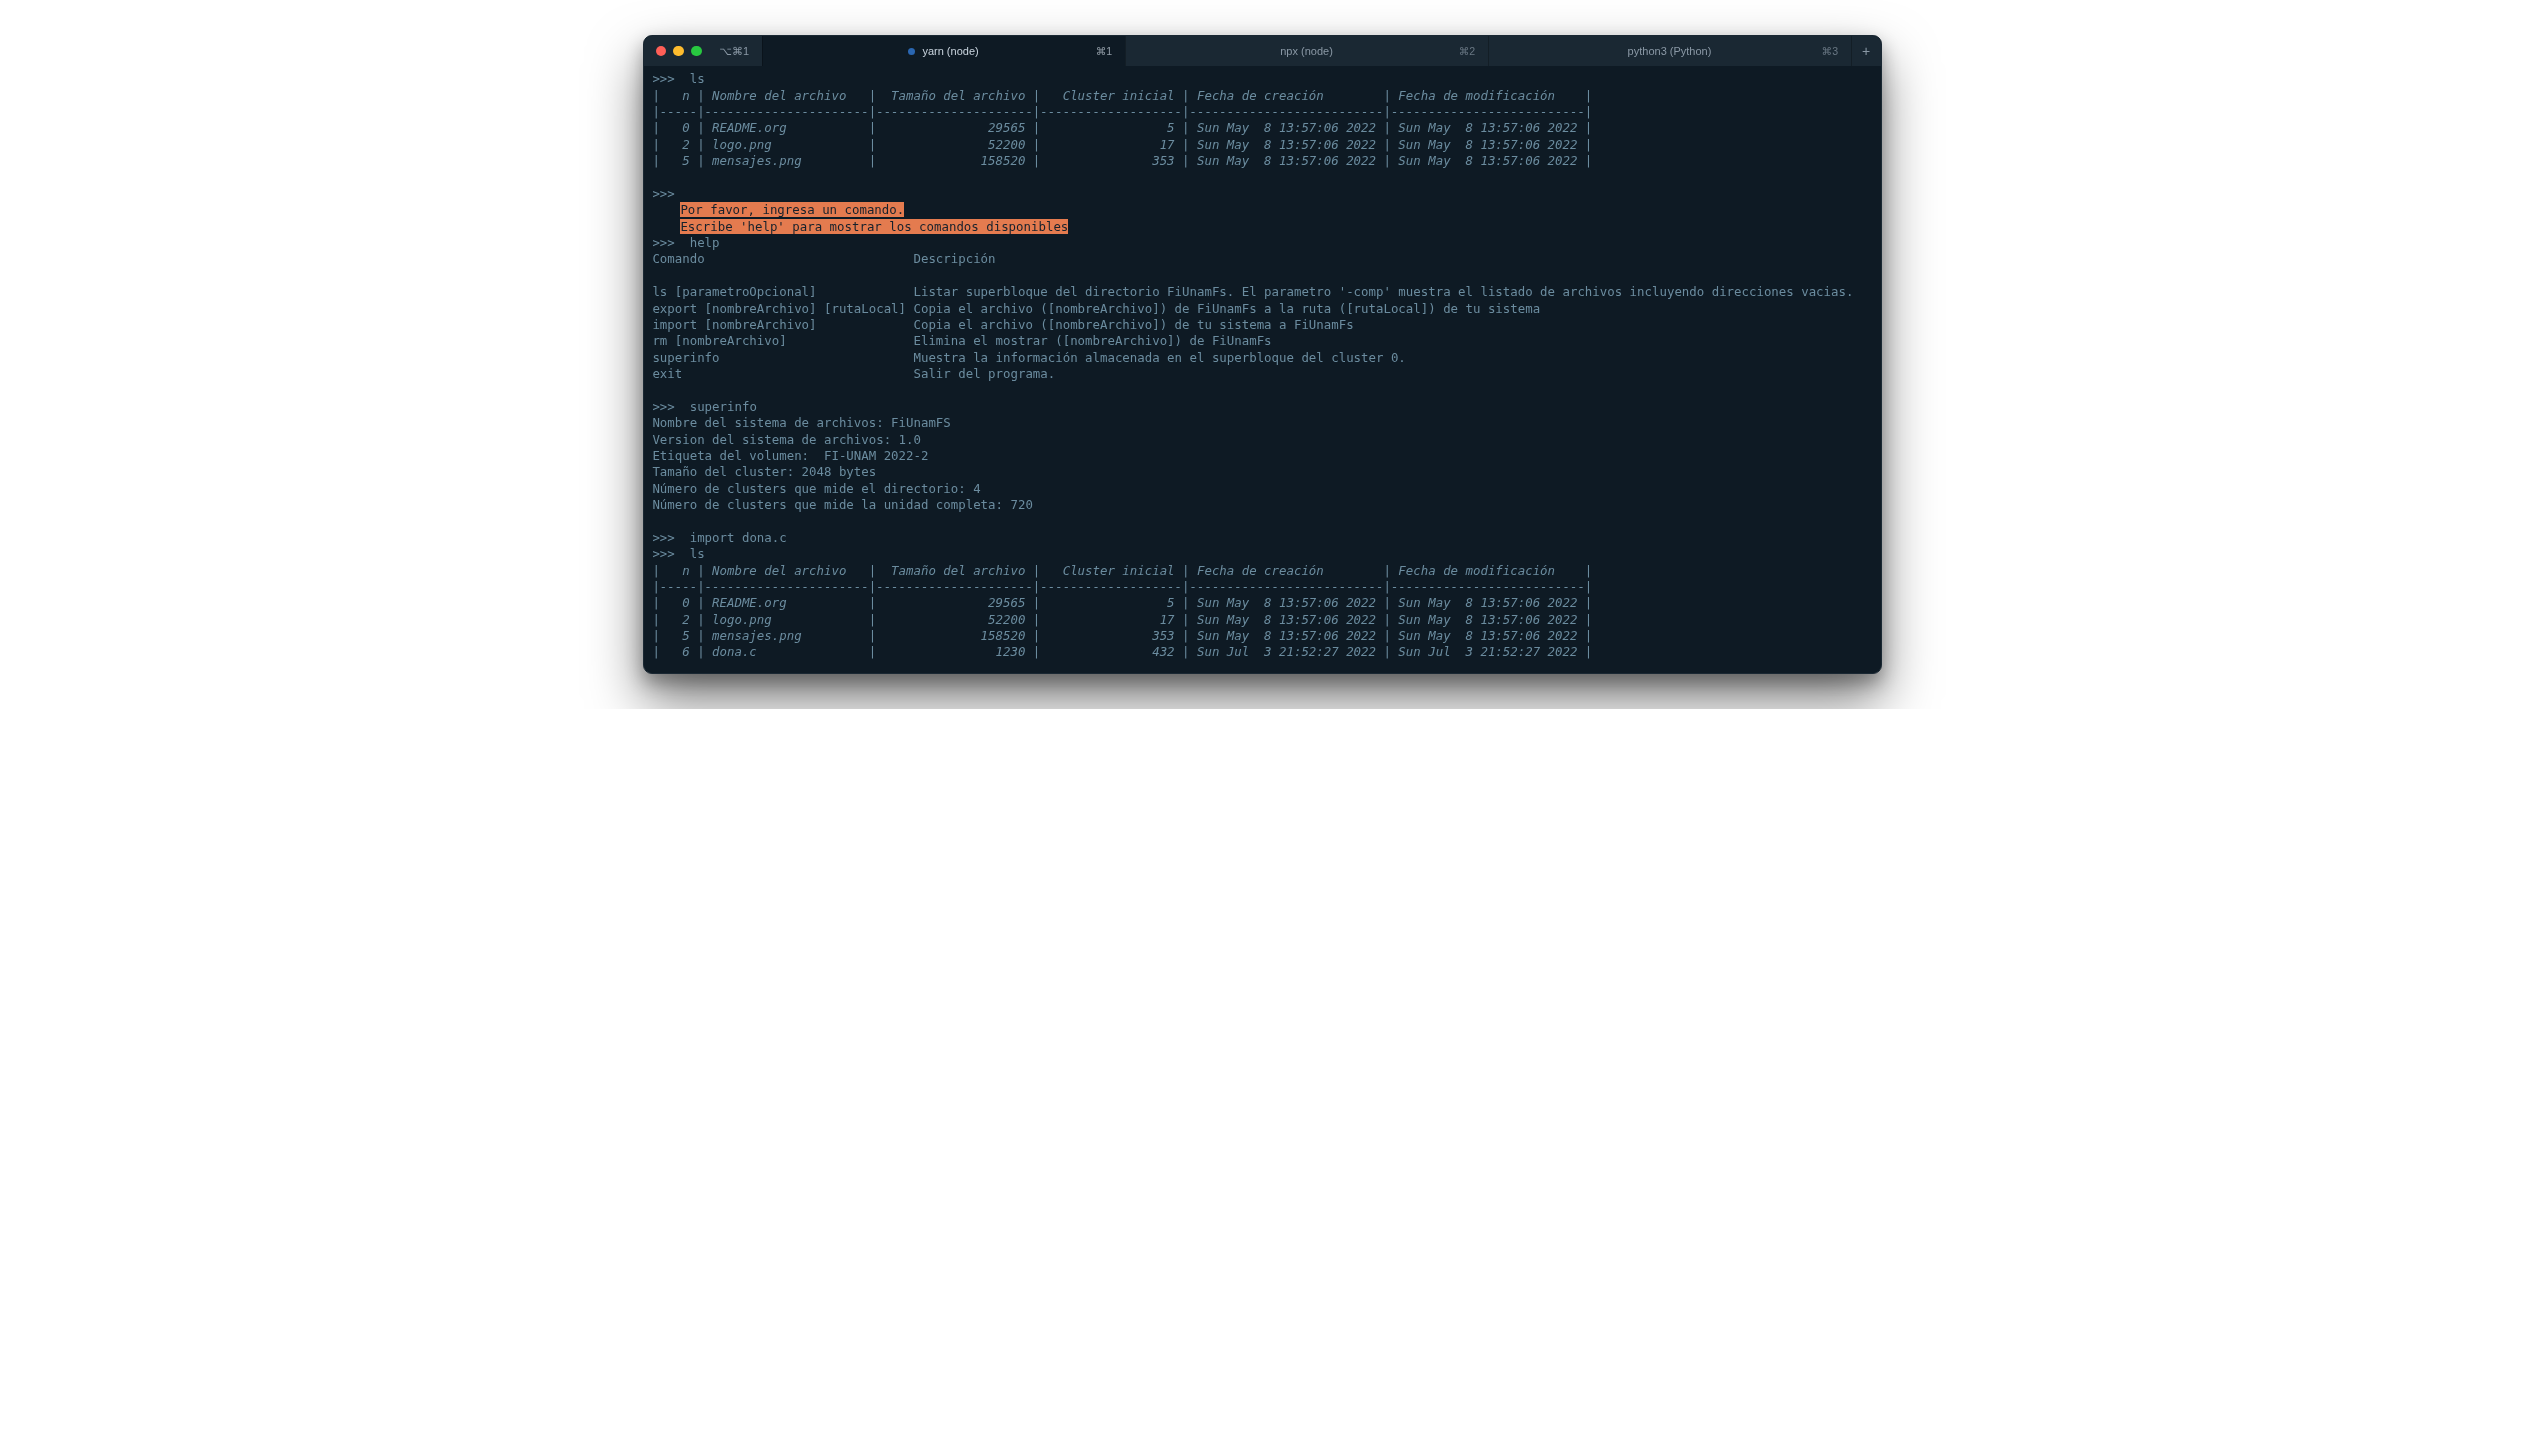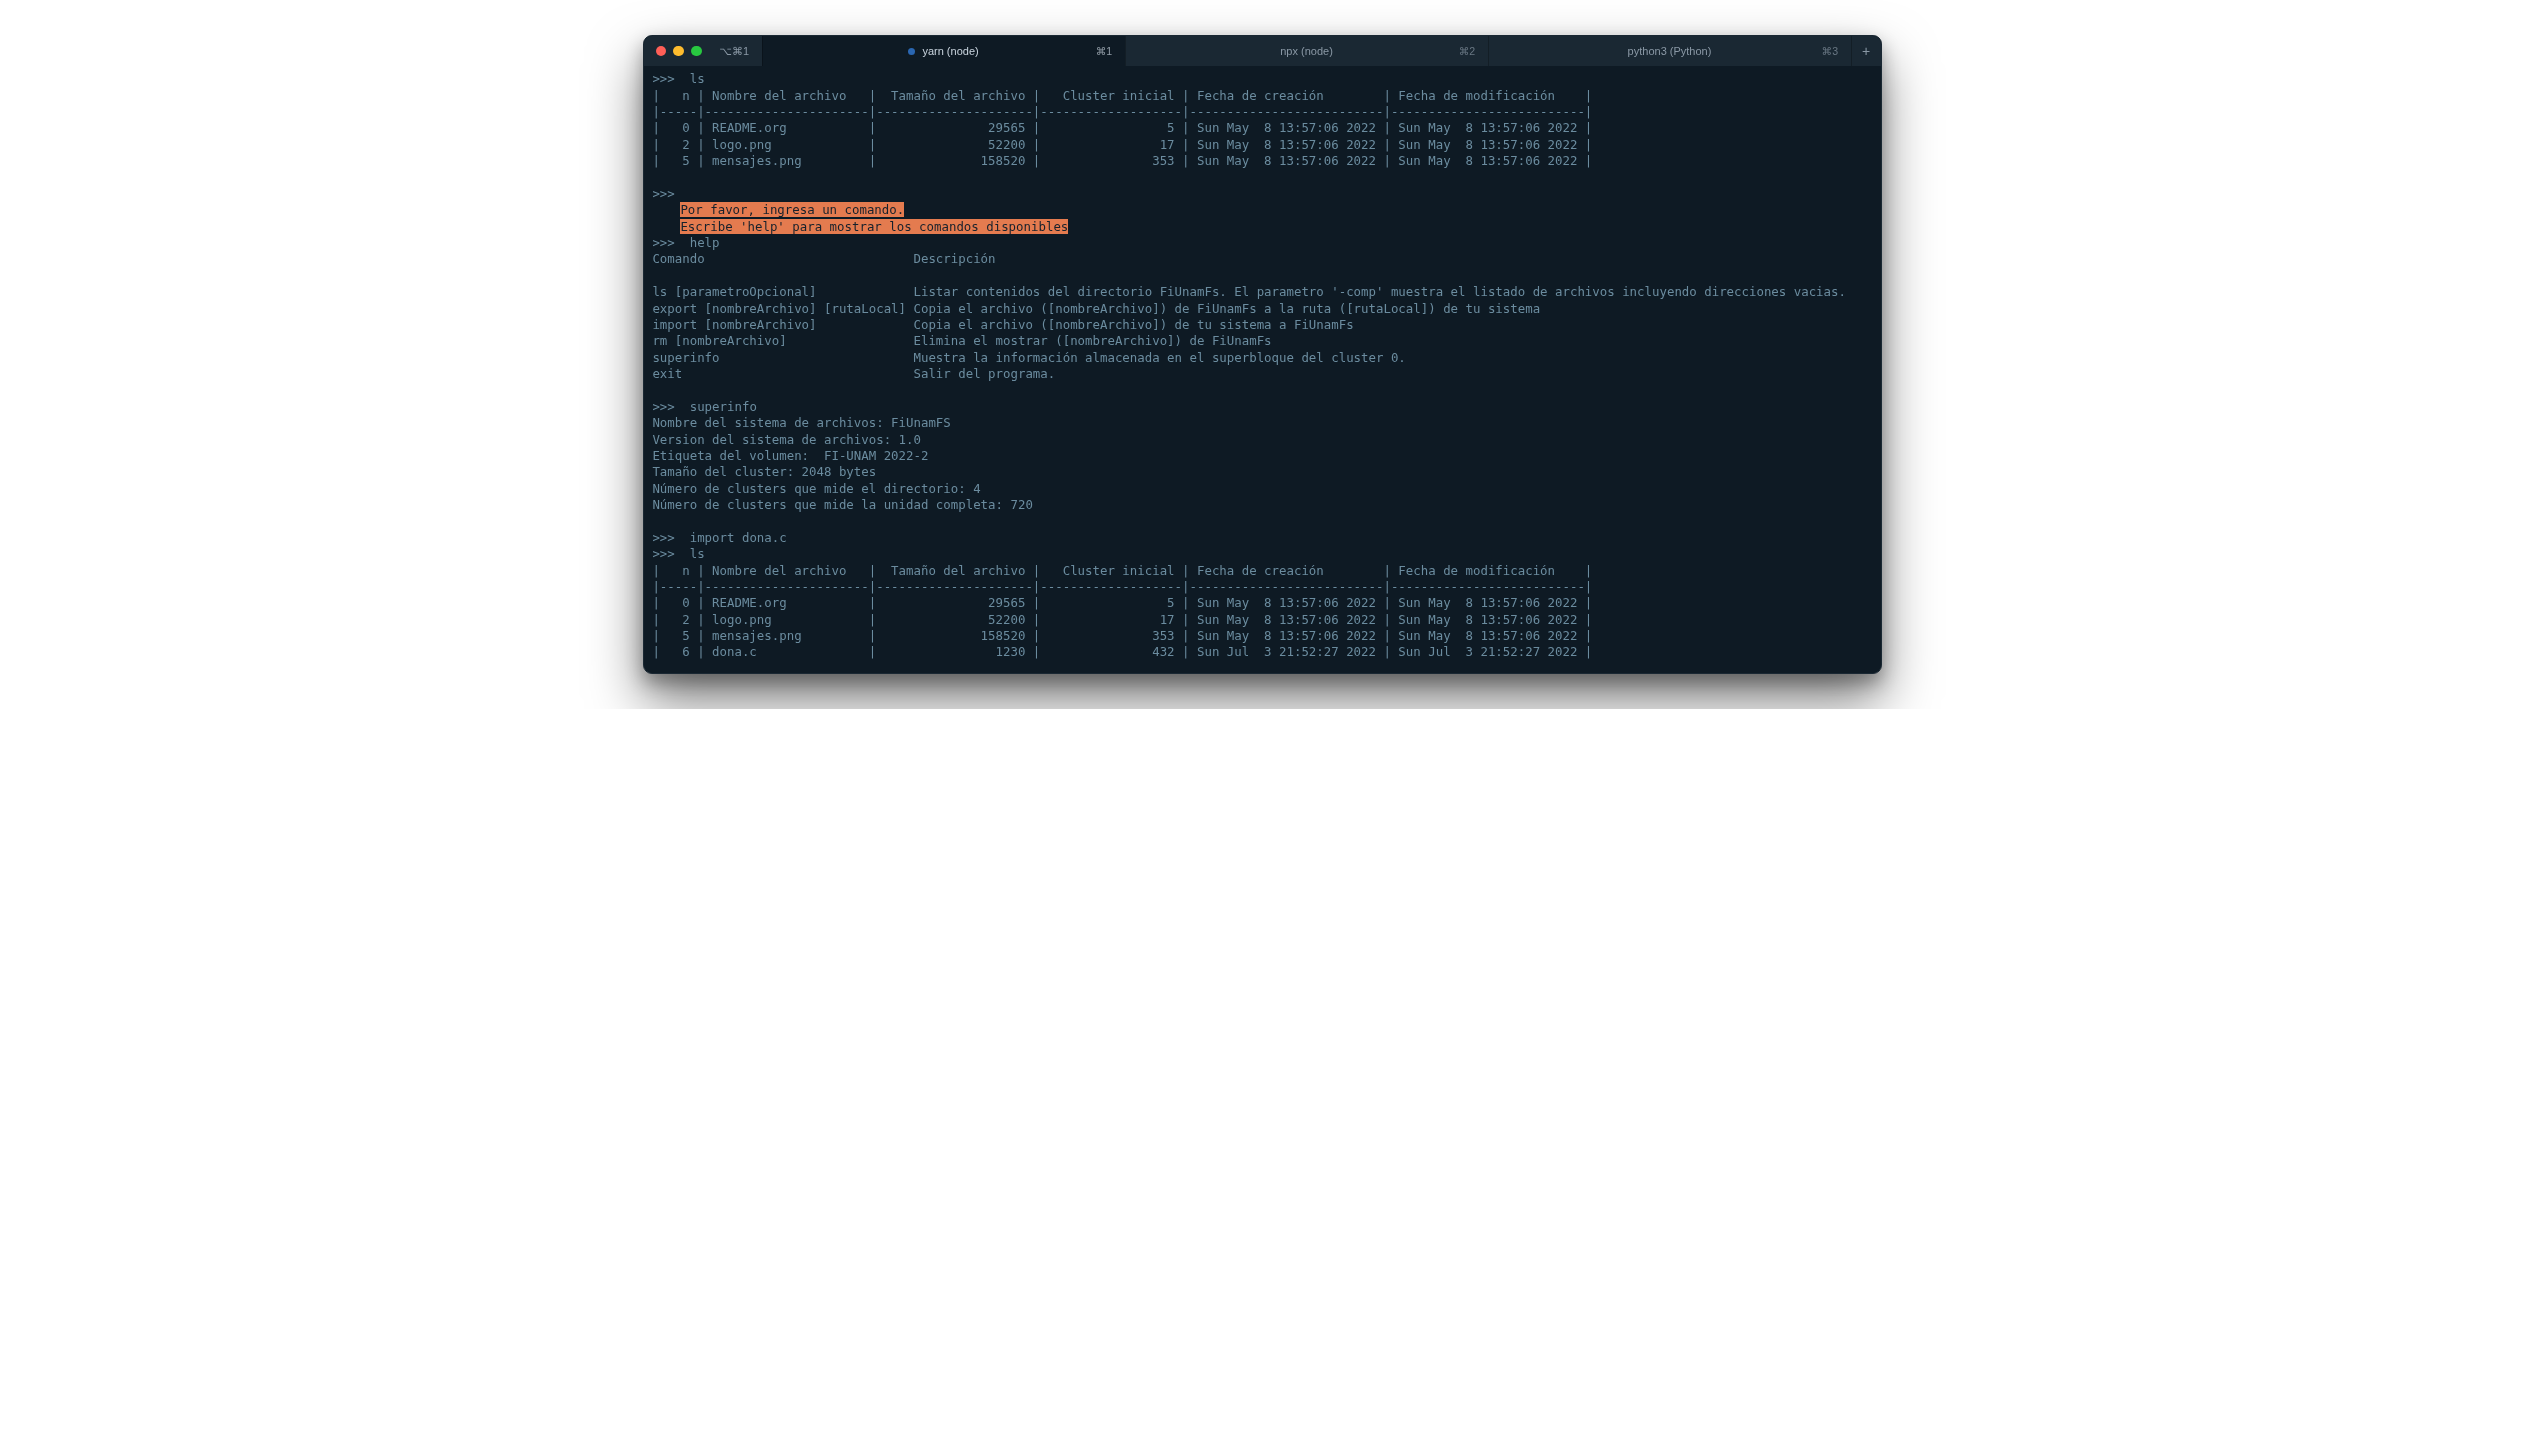--- a/index.html
+++ b/index.html
@@ -92,21 +92,21 @@
     color: #6b8c9f;
     white-space: pre;
     overflow-x: auto;
   }
   .prompt { color: #6b8c9f; }
   .hl {
     background: #e47b4f;
     color: #16212c;
     margin-left: 28px;
   }
-  .table-hdr, .table-row, .table-rule { color: #6b8c9f; }
+  .table-hdr, .table-row, .table-rule { color: #6b8c9f; font-style: italic; }
 </style>
 </head>
 <body>
 
 <div class="window">
 
   <div class="titlebar">
     <div class="traffic-lights">
       <div class="tl red"></div>
       <div class="tl yellow"></div>
@@ -143,21 +143,21 @@
 <span class="table-row">|   0 | README.org           |               29565 |                 5 | Sun May  8 13:57:06 2022 | Sun May  8 13:57:06 2022 |</span>
 <span class="table-row">|   2 | logo.png             |               52200 |                17 | Sun May  8 13:57:06 2022 | Sun May  8 13:57:06 2022 |</span>
 <span class="table-row">|   5 | mensajes.png         |              158520 |               353 | Sun May  8 13:57:06 2022 | Sun May  8 13:57:06 2022 |</span>
 
 <span class="prompt">&gt;&gt;&gt;</span>
 <span class="hl">Por favor, ingresa un comando.</span>
 <span class="hl">Escribe 'help' para mostrar los comandos disponibles</span>
 <span class="prompt">&gt;&gt;&gt;</span>  <span>help</span>
 <span>Comando                            Descripción</span>
 <span></span>
-<span>ls [parametroOpcional]             Listar contenidos del directorio FiUnamFs. El parametro '-comp' muestra el listado de archivos incluyendo direcciones vacias.</span>
+<span>ls [parametroOpcional]             Listar superbloque del directorio FiUnamFs. El parametro '-comp' muestra el listado de archivos incluyendo direcciones vacias.</span>
 <span>export [nombreArchivo] [rutaLocal] Copia el archivo ([nombreArchivo]) de FiUnamFs a la ruta ([rutaLocal]) de tu sistema</span>
 <span>import [nombreArchivo]             Copia el archivo ([nombreArchivo]) de tu sistema a FiUnamFs</span>
 <span>rm [nombreArchivo]                 Elimina el mostrar ([nombreArchivo]) de FiUnamFs</span>
 <span>superinfo                          Muestra la información almacenada en el superbloque del cluster 0.</span>
 <span>exit                               Salir del programa.</span>
 
 <span class="prompt">&gt;&gt;&gt;</span>  <span>superinfo</span>
 <span>Nombre del sistema de archivos: FiUnamFS</span>
 <span>Version del sistema de archivos: 1.0</span>
 <span>Etiqueta del volumen:  FI-UNAM 2022-2</span>

